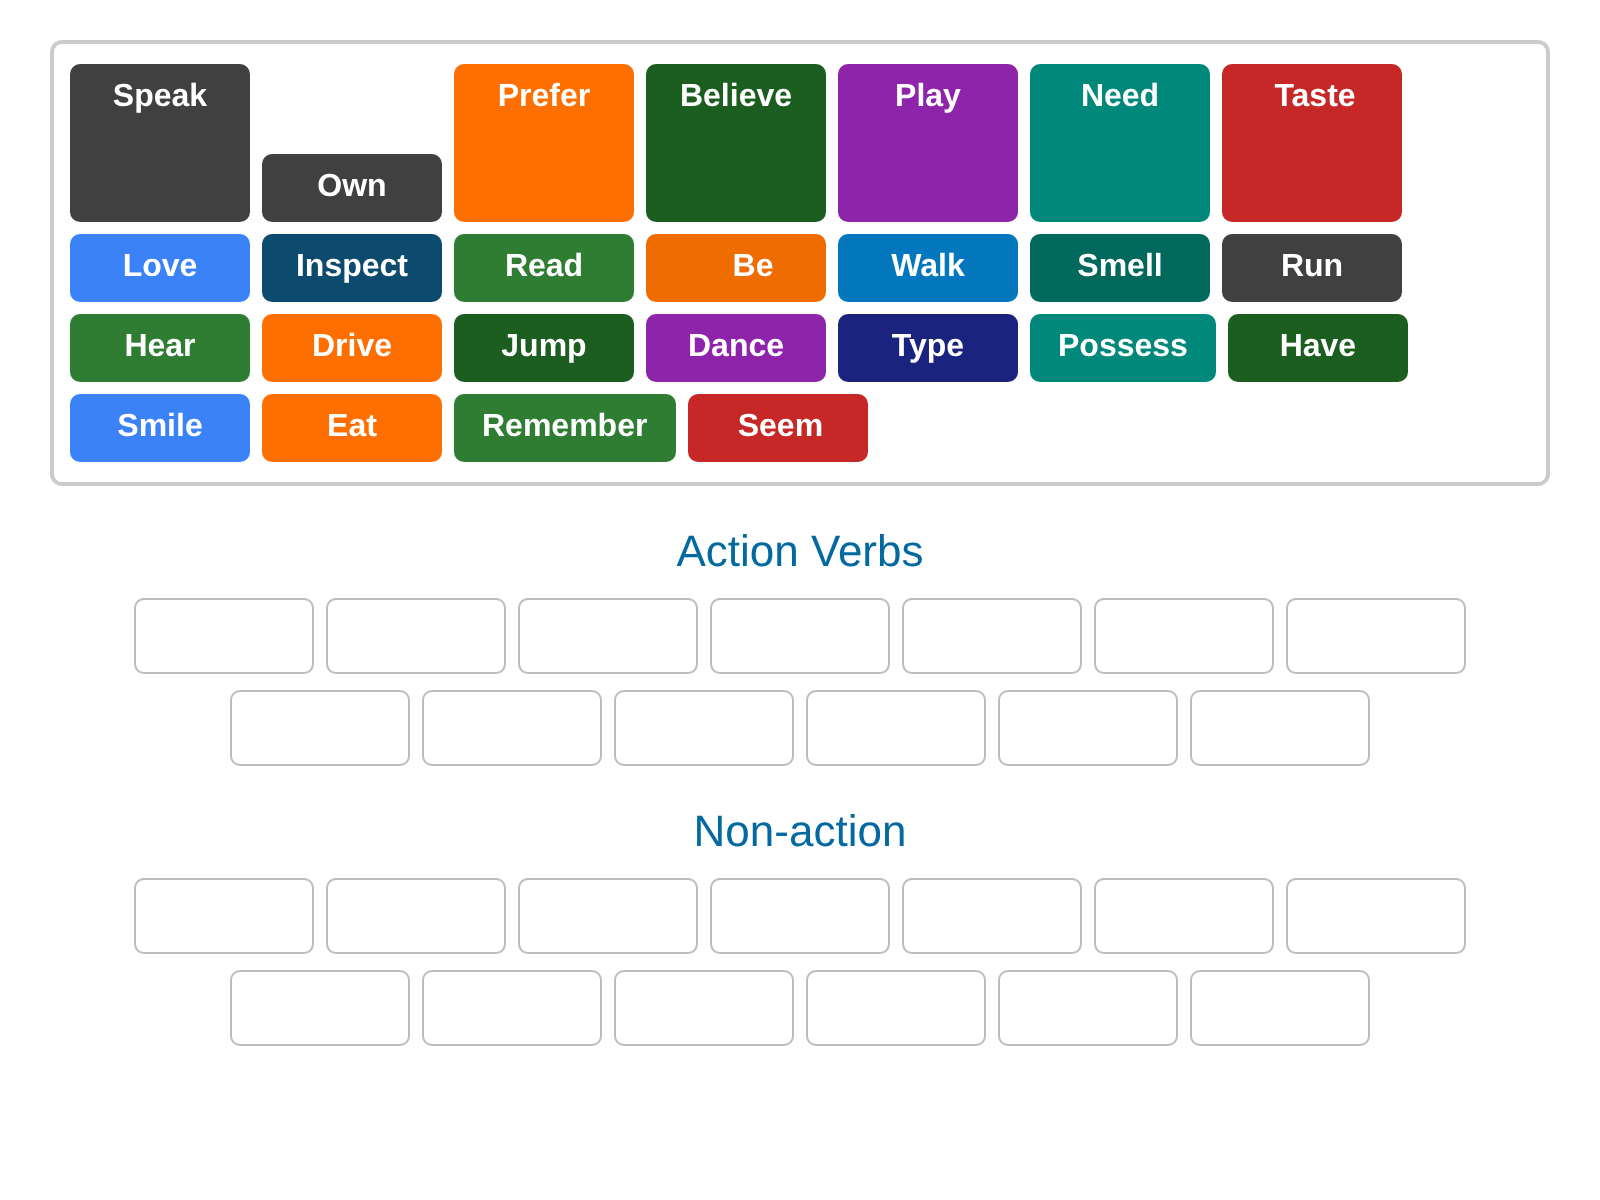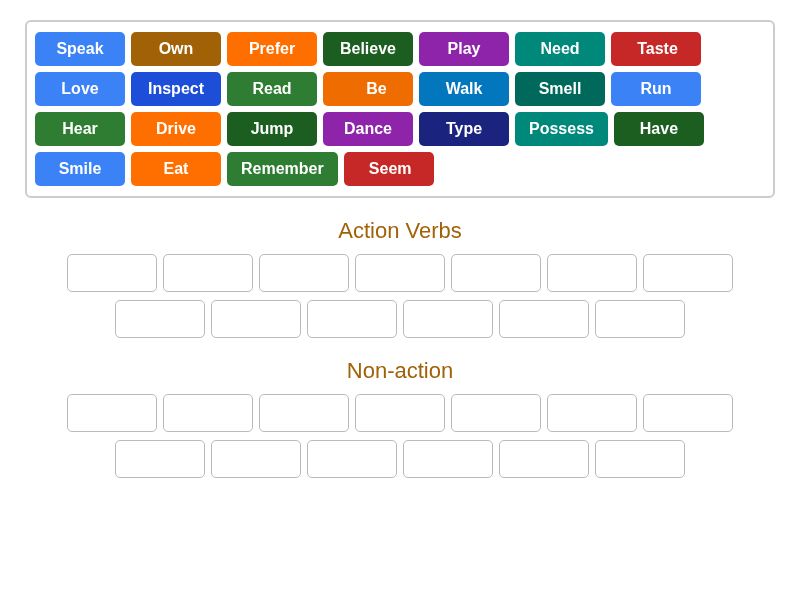--- a/index.html
+++ b/index.html
@@ -31,42 +31,42 @@
       padding: 8px 14px;
       color: #fff;
       font-size: 16px;
       font-weight: bold;
       cursor: pointer;
       min-width: 90px;
       text-align: center;
     }
 
     
-    .c-blue       { background: #3b82f6; }
-    .c-red        { background: #a16207; }
+    .c-blue       { background: #404040; }
+    .c-red        { background: #404040; margin-top: 45px; }
     .c-orange     { background: #FF6F00; }
     .c-green-dark { background: #1B5E20; }
     .c-purple     { background: #8E24AA; }
     .c-navy       { background: #1A237E; }
     .c-teal       { background: #00897B; }
     .c-red2       { background: #C62828; padding-left: 17px; }
     .c-magenta    { background: #3b82f6; }
-    .c-indigo     { background: #1d4ed8; }
+    .c-indigo     { background: #0c4a6e; }
     .c-green2     { background: #2E7D32; }
     .c-orange2    { background: #EF6C00; padding-left: 31px; }
     .c-blue2      { background: #0277BD; }
     .c-teal2      { background: #00695C; }
 
     
     .section-title {
       font-size: 22px;
       font-weight: normal;
       text-align: center;
       margin-bottom: 10px;
-      color: #a16207;
+      color: #0369a1;
     }
 
     .drop-zone-area {
       display: flex;
       flex-direction: column;
       gap: 8px;
       margin-bottom: 20px;
     }
 
     .drop-row {

